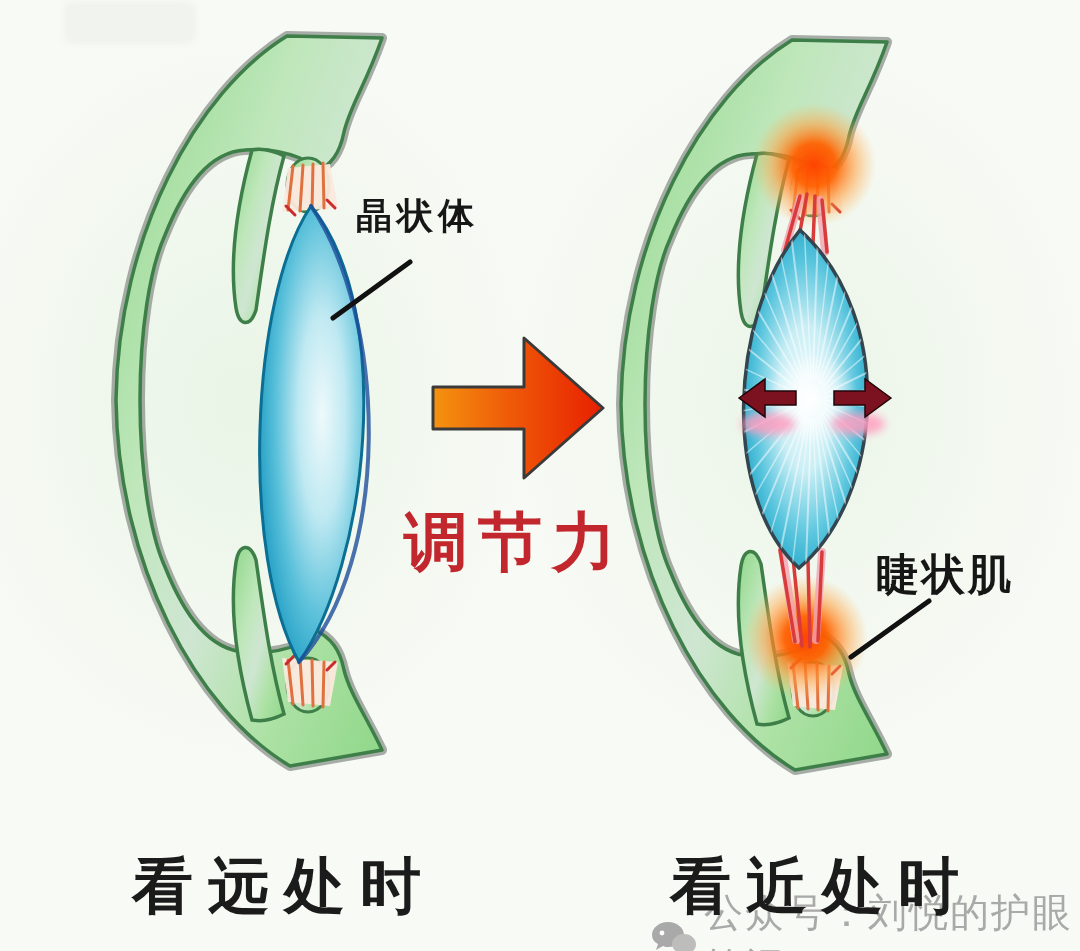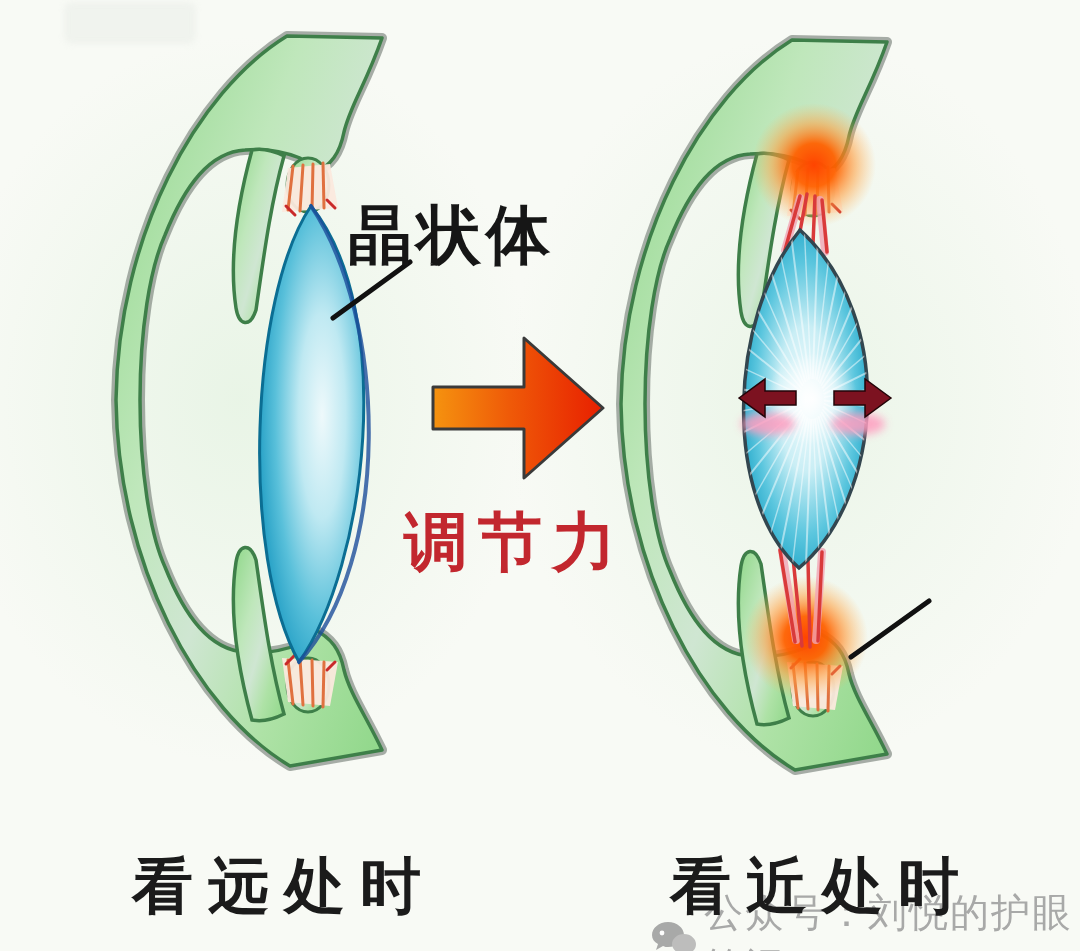--- a/index.html
+++ b/index.html
@@ -12,22 +12,22 @@
     width:1080px;height:951px;
     overflow:hidden;
     background:
       radial-gradient(420px 520px at 240px 400px, rgba(214,238,212,0.45), rgba(214,238,212,0) 70%),
       radial-gradient(420px 520px at 800px 400px, rgba(214,238,212,0.40), rgba(214,238,212,0) 70%),
       #f8faf5;
   }
   .diagram-svg{position:absolute;left:0;top:0;z-index:1;}
   .txt{position:absolute;white-space:nowrap;}
   .lens-label{
-    left:348px;top:192px;z-index:3;
-    font-size:64px;font-weight:700;letter-spacing:5px;color:#161616;
+    left:356px;top:192px;z-index:3;
+    font-size:36px;font-weight:700;letter-spacing:5px;color:#161616;
   }
   .muscle-label{
     left:876px;top:546px;z-index:3;
     font-size:43px;font-weight:700;letter-spacing:3px;color:#161616;
   }
   .accommodation-label{
     left:404px;top:499px;z-index:3;
     font-size:64px;font-weight:800;letter-spacing:10px;color:#c2272e;
   }
   .caption{
@@ -244,17 +244,18 @@
       <svg width="52" height="48" viewBox="0 0 52 48">
         <path d="M20,6 C11,6 4,12 4,19 C4,23 6,26 10,28 L8,34 L15,30 C17,31 18,31 20,31 C29,31 36,26 36,19 C36,12 29,6 20,6 Z" fill="#9b9b9b"></path>
         <circle cx="14" cy="17" r="2.4" fill="#ffffff"></circle>
         <path d="M36,18 C29,18 24,23 24,28 C24,33 29,38 36,38 C38,38 39,38 41,37 L46,40 L45,35 C47,33 48,31 48,28 C48,23 43,18 36,18 Z" fill="#b3b3b3"></path>
       </svg>
     </span>
     <span>公众号：刘悦的护眼笔记</span>
   </div>
 
   <div class="txt lens-label">晶状体</div>
+  <div class="txt muscle-label">睫状肌</div>
   <div class="txt accommodation-label">调节力</div>
   <div class="txt caption caption-left">看远处时</div>
   <div class="txt caption caption-right">看近处时</div>
 
 </div>
 
 </body></html>

